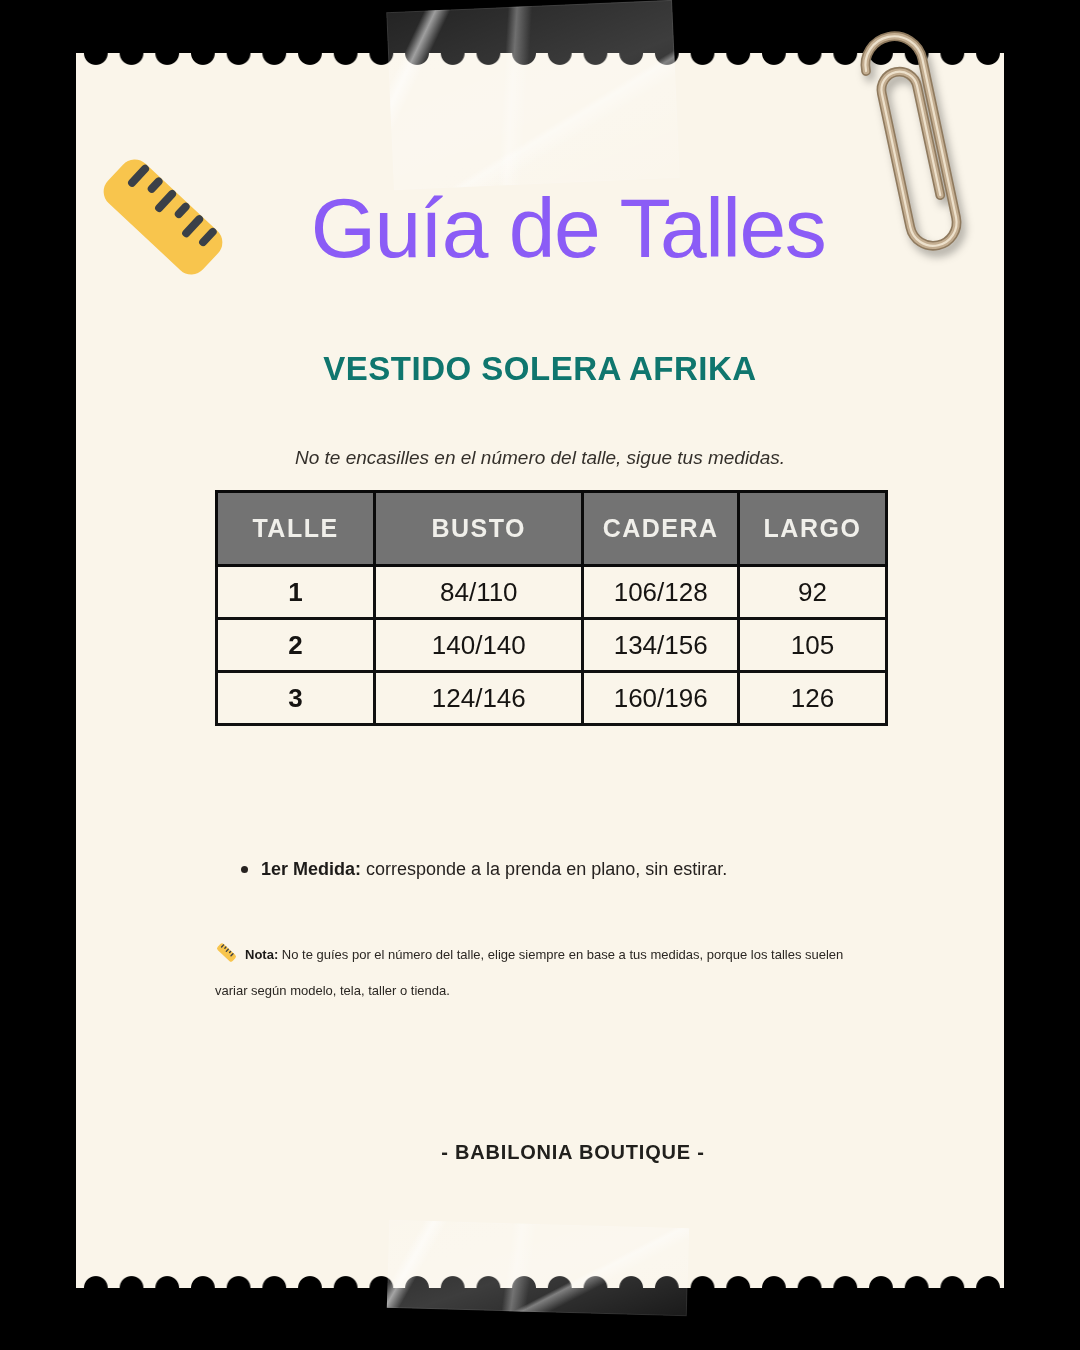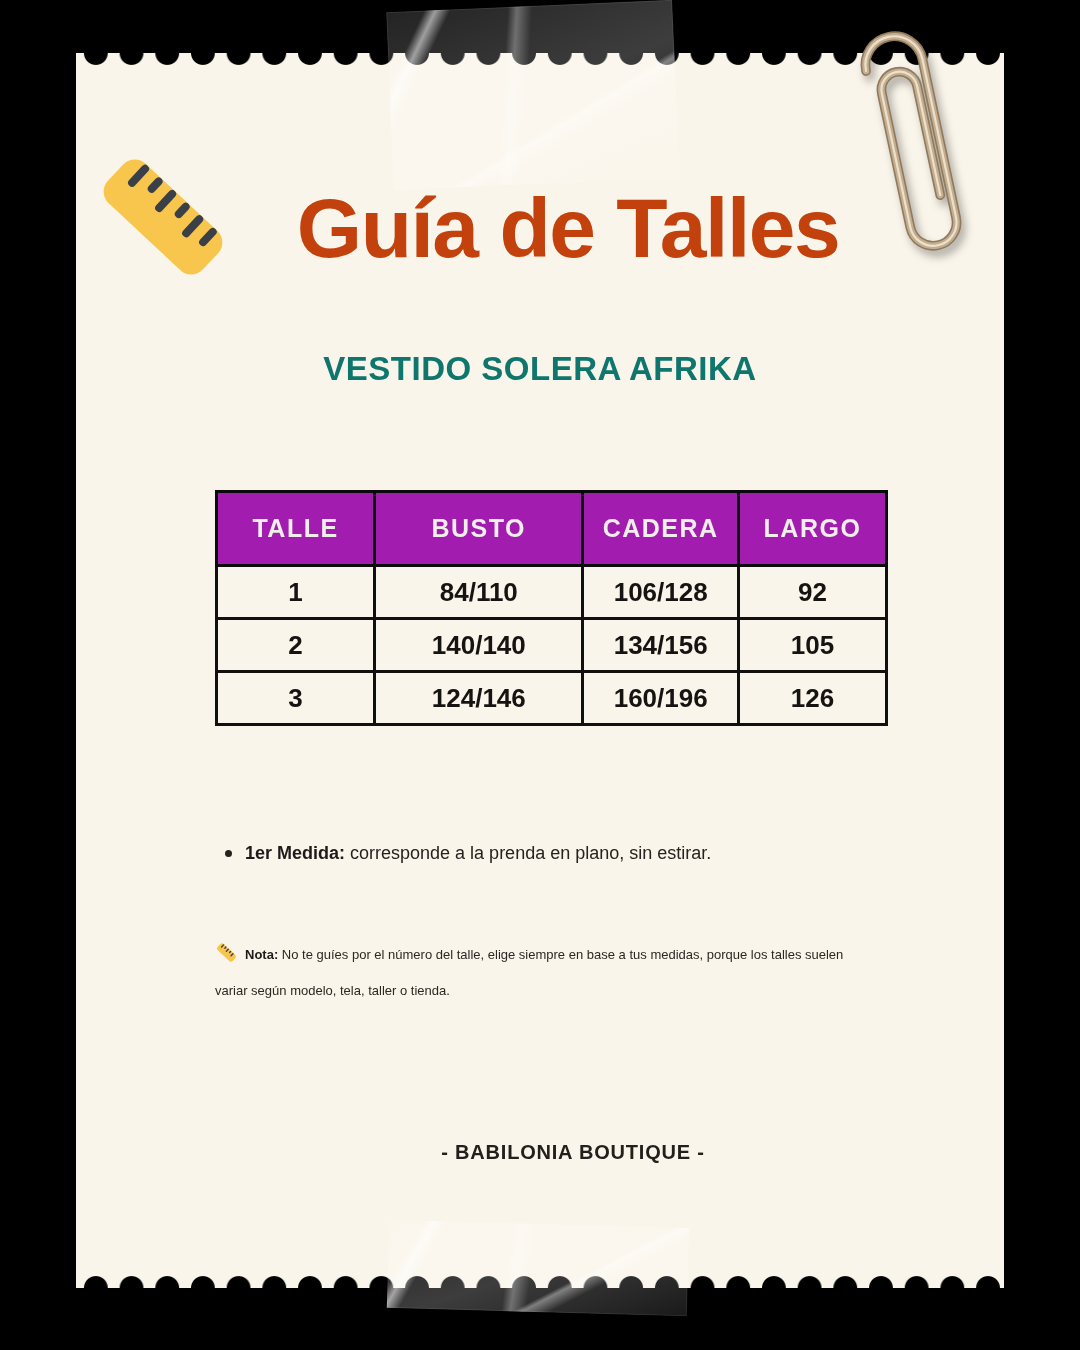--- a/index.html
+++ b/index.html
@@ -16,49 +16,49 @@
     position:absolute;left:0;width:100%;height:26px;
     background-image:radial-gradient(circle at 50% 50%, #000 11.4px, rgba(0,0,0,0) 12.4px);
     background-size:35.7px 26px;background-position:2px 0;
   }
   .scallops.top{top:-13px;}
   .scallops.bottom{bottom:-13px;}
   
   .ruler-big{position:absolute;left:-13px;top:64px;width:200px;height:200px;}
   .title{
     position:absolute;left:0;top:133px;width:100%;text-align:center;
-    font-size:84px;line-height:1;font-weight:700;letter-spacing:-1.5px;color:#c2410c;
+    font-size:84px;line-height:1;font-weight:400;letter-spacing:-1.5px;color:#8b5cf6;
     transform:translateX(28px);
   }
   .subtitle{
     position:absolute;left:0;top:297px;width:100%;text-align:center;
     font-size:33px;font-weight:800;letter-spacing:.5px;color:#0f766e;
   }
   .tagline{
     position:absolute;left:0;top:394px;width:100%;text-align:center;
     font-size:19px;font-style:italic;color:#34302B;
   }
   
   .size-table{
     position:absolute;left:139px;top:437px;width:673px;
     border-collapse:collapse;table-layout:fixed;
   }
   .size-table th{
-    background:#a21caf;color:#F0EFEA;border:3px solid #0A0A0A;
+    background:#737373;color:#F0EFEA;border:3px solid #0A0A0A;
     height:69px;font-size:25px;font-weight:700;letter-spacing:1.5px;text-align:center;
   }
   .size-table td{
     border:3px solid #101010;height:48px;text-align:center;
-    font-size:26px;font-weight:700;color:#161412;background:transparent;
+    font-size:26px;font-weight:400;color:#161412;background:transparent;
   }
   .size-table td.talle{font-weight:700;}
   
   .bullets{position:absolute;left:146px;top:786px;margin:0;padding:0;}
   .bullets li{
-    list-style:none;position:relative;padding-left:23px;margin:0;
+    list-style:none;position:relative;padding-left:23px;margin:16px;
     font-size:18px;line-height:29px;color:#262220;
   }
   .bullets li .dot{
     position:absolute;left:3px;top:11px;width:7px;height:7px;border-radius:50%;background:#262220;
   }
   .bullets b,.note b{font-weight:700;color:#1D1B19;}
   .note{
     position:absolute;left:139px;top:884px;width:662px;
     font-size:13px;line-height:36px;color:#2B2723;
   }
@@ -104,20 +104,21 @@
           <rect x="-13" y="-27" width="8" height="27" rx="4"></rect>
           <rect x="5.5" y="-27" width="8" height="18" rx="4"></rect>
           <rect x="24" y="-27" width="8" height="27" rx="4"></rect>
           <rect x="42.5" y="-27" width="8" height="22" rx="4"></rect>
         </g>
       </g>
     </svg>
 
     <div class="title">Guía de Talles</div>
     <div class="subtitle">VESTIDO SOLERA AFRIKA</div>
+    <div class="tagline">No te encasilles en el número del talle, sigue tus medidas.</div>
 
     <table class="size-table">
       <colgroup>
         <col style="width:23.6%">
           <col style="width:31.1%">
           <col style="width:23.2%">
           <col style="width:22.1%">
       </colgroup>
       <thead>
         <tr>

